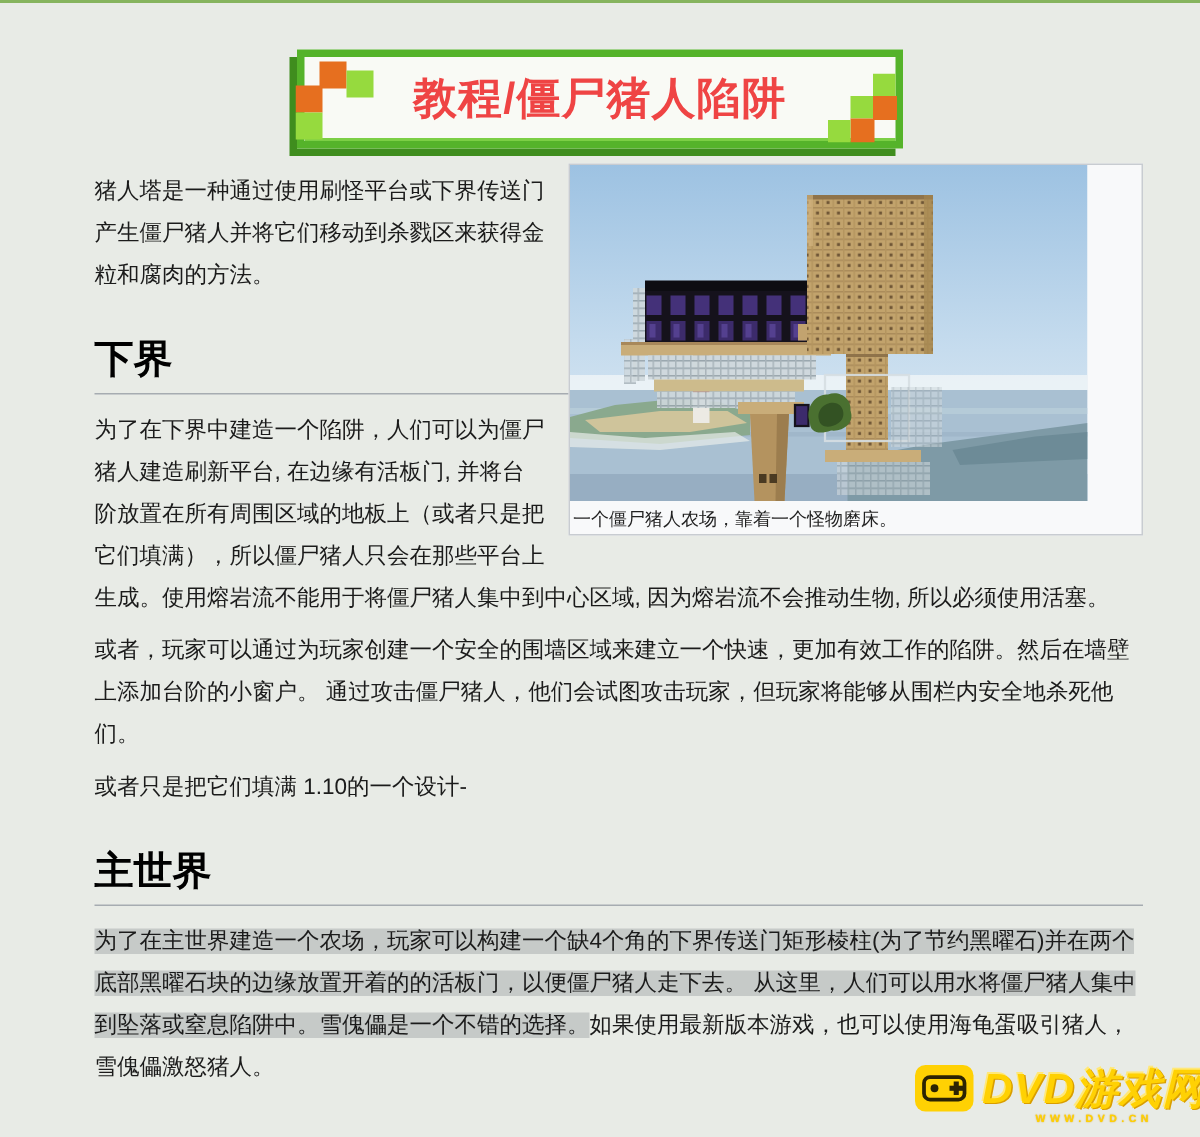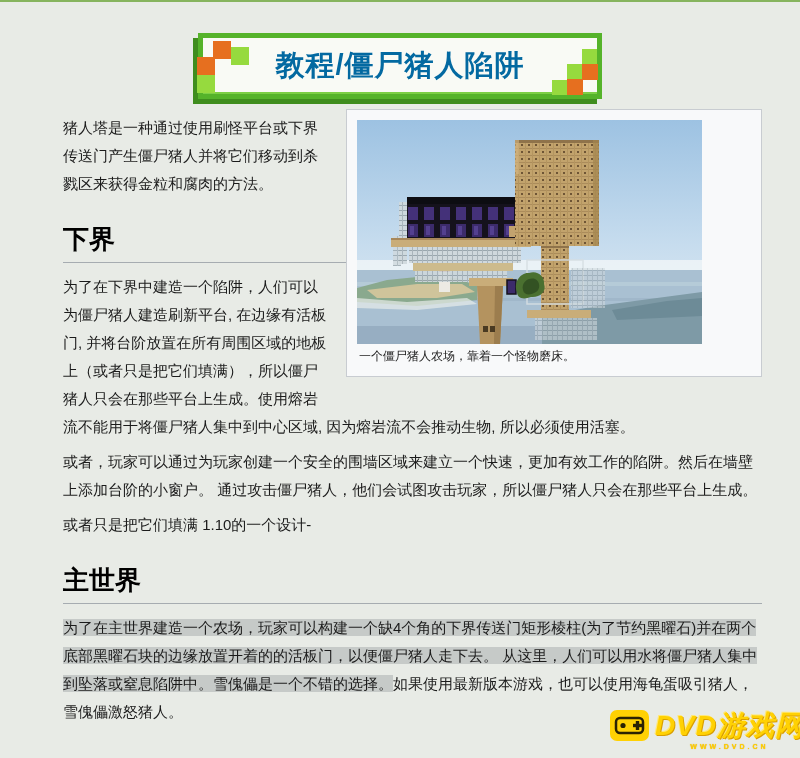--- a/index.html
+++ b/index.html
@@ -16,45 +16,45 @@
   .banner-wrap { display: flex; justify-content: center; margin-top: 31px; }
   .banner {
     position: relative;
     width: 404px; height: 66px;
     background: #f9faf5;
     border: 5px solid #55b32a;
     box-shadow: -5px 5px 0 #3f8d1e, 0 -2px 0 #7ccf45 inset;
     display: flex; align-items: center; justify-content: center;
   }
   .banner-title {
-    font-size: 29px; font-weight: 700; letter-spacing: 1px; color: #0369a1;
+    font-size: 29px; font-weight: 700; letter-spacing: 1px; color: #ef4444;
   }
   .px-corner { position: absolute; }
   .px-tl { top: -1px; left: -6px; }
   .px-br { bottom: -1px; right: -1px; }
 
   
   .content { padding: 8px 38px 0 63px; }
   p { font-size: 15px; line-height: 28px; margin: 7px 0; color: #1b1b1b; }
   b.lead { font-weight: 400; }
   h2 {
     font-size: 26px; font-weight: 700; color: #000;
     margin: 24px 0 10px; padding-bottom: 5px;
     border-bottom: 1px solid #a6acb1;
   }
   .hl { background: #c6cac8; }
 
   
   figure.thumb {
     float: right;
-    width: 416px;
+    width: 383px;
     margin: 2px 0 10px 16px;
     background: #f8f9fa;
     border: 1px solid #c8ccd1;
-    padding: 10px;
+    padding: 0;
     position: relative; z-index: 2;
   }
   figure.thumb svg.scene { display: block; width: 345px; height: 224px; }
   figcaption {
     font-size: 12px; line-height: 18px; color: #222;
     padding: 3px 2px 1px 2px;
   }
 
   
   .watermark {
@@ -183,21 +183,21 @@
       <path d="M160 172 C156 162 164 152 172 153 C180 150 188 156 187 164 C190 172 182 178 174 177 C166 180 160 178 160 172 Z" fill="#4a7030"></path>
       <path d="M166 170 C164 162 172 157 178 159 C183 161 184 169 179 172 C173 176 167 175 166 170 Z" fill="#335223"></path>
     </svg>
     <figcaption>一个僵尸猪人农场，靠着一个怪物磨床。</figcaption>
   </figure>
 
   <p><b class="lead">猪人塔</b><span>是一种通过使用刷怪平台或下界传送门产生僵尸猪人并将它们移动到杀戮区来获得金粒和腐肉的方法。</span></p>
 
   <h2>下界</h2>
   <p>为了在下界中建造一个陷阱，人们可以为僵尸猪人建造刷新平台, 在边缘有活板门, 并将台阶放置在所有周围区域的地板上（或者只是把它们填满），所以僵尸猪人只会在那些平台上生成。使用熔岩流不能用于将僵尸猪人集中到中心区域, 因为熔岩流不会推动生物, 所以必须使用活塞。</p>
-  <p>或者，玩家可以通过为玩家创建一个安全的围墙区域来建立一个快速，更加有效工作的陷阱。然后在墙壁上添加台阶的小窗户。 通过攻击僵尸猪人，他们会试图攻击玩家，所以僵尸猪人只会在那些平台上生成。</p>
+  <p>或者，玩家可以通过为玩家创建一个安全的围墙区域来建立一个快速，更加有效工作的陷阱。然后在墙壁上添加台阶的小窗户。 通过攻击僵尸猪人，他们会试图攻击玩家，但玩家将能够从围栏内安全地杀死他们。</p>
   <p>或者只是把它们填满 1.10的一个设计-</p>
 
   <h2>主世界</h2>
   <p><span class="hl">为了在主世界建造一个农场，玩家可以构建一个缺4个角的下界传送门矩形棱柱(为了节约黑曜石)并在两个底部黑曜石块的边缘放置开着的的活板门，以便僵尸猪人走下去。 从这里，人们可以用水将僵尸猪人集中到坠落或窒息陷阱中。雪傀儡是一个不错的选择。</span><span>如果使用最新版本游戏，也可以使用海龟蛋吸引猪人，雪傀儡激怒猪人。</span></p>
 
 </div>
 
 <div class="watermark">
   <svg class="wm-icon" viewBox="0 0 41 36">
     <rect x="1" y="3" width="39" height="31" rx="7" fill="#ffd103"></rect>

